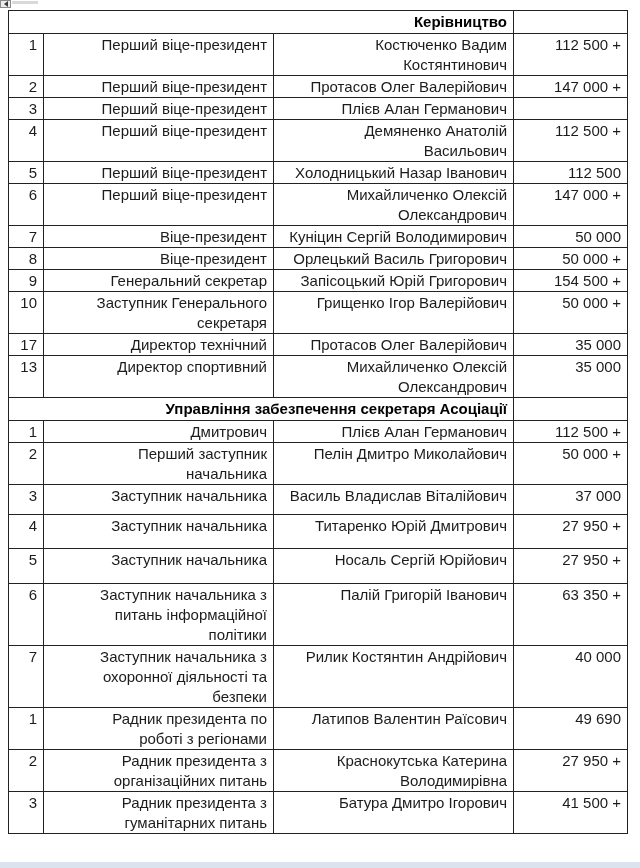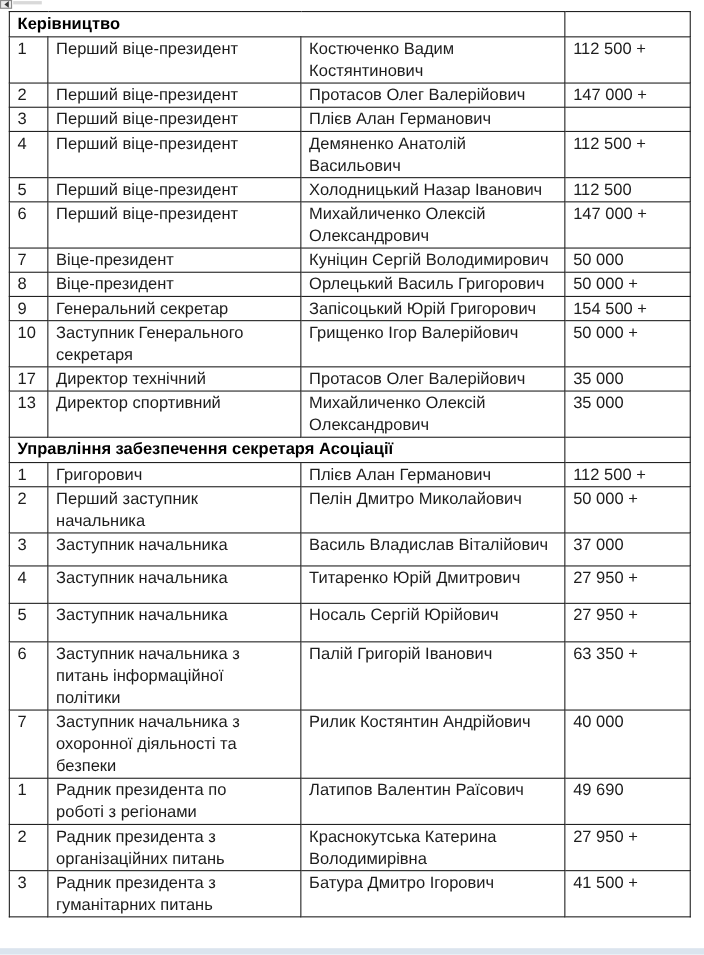--- a/index.html
+++ b/index.html
@@ -4,21 +4,21 @@
 <style>
   :root{
     --border:#222222;
     --text:#1c1c1c;
     --strip:#dbe4ee;
     --bg:#ffffff;
   }
   *{margin:0;padding:0;box-sizing:border-box;}
   html,body{width:640px;height:868px;overflow:hidden;background:var(--bg);
     font-family:"Liberation Sans", sans-serif;color:var(--text);}
-  .page{position:relative;width:640px;height:868px;background:var(--bg);}
+  .page{position:relative;width:640px;height:868px;background:var(--bg);text-align:right;}
 
   
   .scroll-frag{position:absolute;left:0;top:0;width:40px;height:9px;}
   .scroll-btn{position:absolute;left:0;top:0;width:11px;height:8px;background:#ececec;
     border:1px solid #8a8a8a;display:flex;align-items:center;justify-content:center;}
   .scroll-tri{width:0;height:0;border-top:3px solid transparent;border-bottom:3px solid transparent;
     border-right:4px solid #3a3a3a;}
   .scroll-bar{position:absolute;left:12px;top:1px;width:26px;height:3px;background:#d9d9d9;}
 
   table.doc{position:absolute;left:8px;top:10px;width:619px;border-collapse:collapse;
@@ -132,21 +132,21 @@
           <td class="c-name">Михайличенко Олексій
 Олександрович</td>
           <td class="c-sal">35 000</td>
         </tr>
         <tr class="section-row" style="height: 23px;">
           <td colspan="3">Управління забезпечення секретаря Асоціації</td>
           <td></td>
         </tr>
         <tr style="height: 21px;">
           <td class="c-num">1</td>
-          <td class="c-pos">Григорович</td>
+          <td class="c-pos">Дмитрович</td>
           <td class="c-name">Плієв Алан Германович</td>
           <td class="c-sal">112 500 +</td>
         </tr>
         <tr style="height: 42px;">
           <td class="c-num">2</td>
           <td class="c-pos">Перший заступник
 начальника</td>
           <td class="c-name">Пелін Дмитро Миколайович</td>
           <td class="c-sal v-mid">50 000 +</td>
         </tr>

